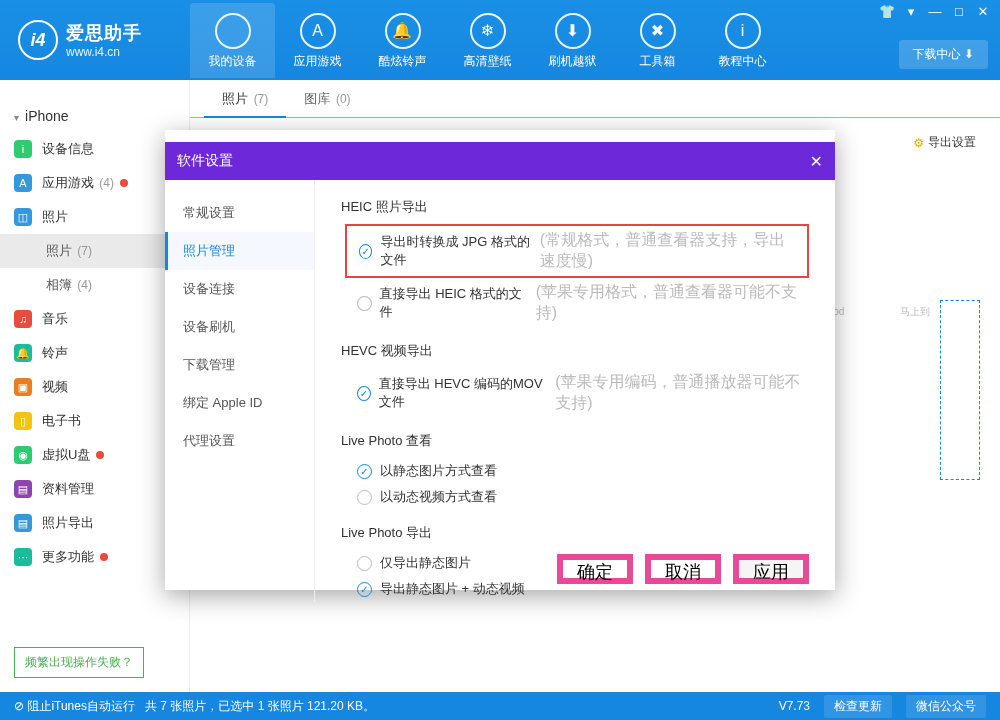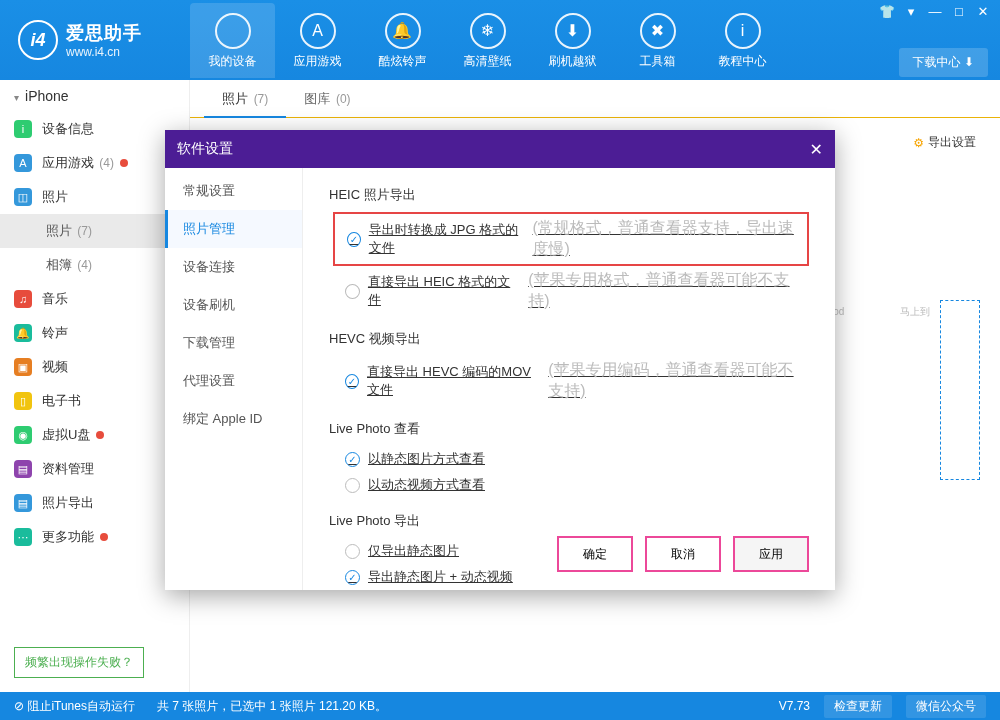--- a/index.html
+++ b/index.html
@@ -8,60 +8,60 @@
 .logo { display: flex; align-items: center; padding: 0 18px; color: #fff; min-width: 190px; }
 .logo-badge { width: 40px; height: 40px; border: 2px solid #fff; border-radius: 50%; display: flex; align-items: center; justify-content: center; font-style: italic; font-weight: bold; font-size: 18px; margin-right: 8px; }
 .logo-text .cn { font-size: 18px; font-weight: bold; letter-spacing: 1px; }
 .logo-text .url { font-size: 12px; opacity: .9; }
 .nav { display: flex; }
 .nav-item { width: 85px; text-align: center; color: #fff; padding: 10px 0 8px; cursor: pointer; font-size: 12px; }
 .nav-item.active { background: rgba(255,255,255,.15); border-radius: 4px 4px 0 0; }
 .nav-icon { width: 36px; height: 36px; border: 2px solid rgba(255,255,255,.9); border-radius: 50%; margin: 0 auto 4px; display: flex; align-items: center; justify-content: center; font-size: 16px; }
 .winctrl { position: absolute; right: 6px; top: 4px; display: flex; gap: 2px; }
 .winctrl span { width: 22px; height: 18px; color: #fff; text-align: center; font-size: 13px; cursor: pointer; }
-.download-center { position: absolute; right: 12px; top: 48px; background: rgba(255,255,255,.18); color: #fff; padding: 6px 14px; border-radius: 3px; font-size: 12px; cursor: pointer; }
+.download-center { position: absolute; right: 12px; top: 40px; background: rgba(255,255,255,.18); color: #fff; padding: 6px 14px; border-radius: 3px; font-size: 12px; cursor: pointer; }
 .main { display: flex; height: 612px; }
-.sidebar { width: 190px; background: #fff; border-right: 1px solid #eee; padding-top: 0; position: relative; }
+.sidebar { width: 190px; background: #fff; border-right: 1px solid #eee; padding-top: 20px; position: relative; }
 .device-header { padding: 8px 14px; font-size: 14px; color: #333; cursor: pointer; }
 .device-header::before { content: "▾"; margin-right: 6px; color: #888; font-size: 10px; }
 .side-item { display: flex; align-items: center; padding: 8px 14px; font-size: 13px; color: #333; cursor: pointer; }
 .side-item.sub { padding-left: 46px; color: #555; font-size: 13px; }
 .side-item.sel { background: #eaeaea; }
 .side-ico { width: 18px; height: 18px; border-radius: 4px; margin-right: 10px; display: inline-flex; align-items: center; justify-content: center; color: #fff; font-size: 11px; }
 .red-dot { width: 8px; height: 8px; background: #e74c3c; border-radius: 50%; margin-left: 6px; }
 .fail-btn { position: absolute; bottom: 14px; left: 14px; border: 1px solid #4caf50; color: #4caf50; padding: 6px 10px; font-size: 12px; cursor: pointer; }
 .content { flex: 1; position: relative; background: #fff; }
 .tabs { display: flex; border-bottom: 1px solid #eab308; height: 38px; align-items: center; padding-left: 14px; }
 .tab { padding: 0 18px; height: 38px; line-height: 38px; font-size: 13px; color: #666; cursor: pointer; }
 .tab.active { color: #333; border-bottom: 2px solid #1687e0; }
 .count { color: #999; font-size: 12px; margin-left: 2px; }
 .export-settings { position: absolute; right: 24px; top: 54px; color: #333; font-size: 12px; cursor: pointer; display: flex; align-items: center; }
 .gear { color: #f7a400; margin-right: 4px; }
 .dotted-box { position: absolute; right: 20px; top: 220px; width: 40px; height: 180px; border: 1px dashed #1687e0; }
 .modal { position: absolute; left: 165px; top: 130px; width: 670px; height: 460px; background: #fff; box-shadow: 0 6px 24px rgba(0,0,0,.35); }
-.modal-head { height: 38px; background: #4c1d95; color: #fff; display: flex; align-items: center; padding: 0 12px; font-size: 14px; justify-content: space-between; }
+.modal-head { height: 38px; background: #6d28d9; color: #fff; display: flex; align-items: center; padding: 0 12px; font-size: 14px; justify-content: space-between; margin-top: 12px; }
 .modal-close { cursor: pointer; font-size: 16px; }
 .modal-body { display: flex; height: calc(100% - 38px); }
-.modal-side { width: 138px; border-right: 1px solid #eee; padding-top: 4px; }
+.modal-side { width: 150px; border-right: 1px solid #eee; padding-top: 14px; }
 .mside-item { padding: 10px 18px; font-size: 13px; color: #555; cursor: pointer; }
 .mside-item.active { color: #1687e0; border-left: 3px solid #1687e0; background: #f5f9ff; padding-left: 15px; }
 .modal-main { flex: 1; padding: 18px 26px 12px; overflow: auto; position: relative; }
 .sect { margin-bottom: 14px; }
 .sect-title { font-size: 13px; color: #333; margin-bottom: 8px; }
-.opt { display: flex; align-items: center; padding: 4px 0 4px 16px; font-size: 13px; color: #333; cursor: pointer; text-decoration: underline; }
+.opt { display: flex; align-items: center; padding: 4px 0 4px 16px; font-size: 13px; color: #333; cursor: pointer; }
 .radio { width: 15px; height: 15px; border: 1.5px solid #bbb; border-radius: 50%; margin-right: 8px; display: inline-flex; align-items: center; justify-content: center; }
 .radio.checked { border-color: #1687e0; }
 .radio.checked::after { content: "✓"; color: #1687e0; font-size: 10px; }
 .opt small { color: #bbb; margin-left: 6px; font-size: 16px; }
 .highlight { border: 2px solid #e64545; padding: 4px 6px 4px 12px; margin-left: 4px; }
 .modal-actions { position: absolute; right: 26px; bottom: 18px; display: flex; gap: 12px; }
-.btn { min-width: 76px; height: 36px; border: 2px solid #ec4899; background: #fff; font-size: 12px; cursor: pointer; }
+.btn { min-width: 76px; height: 30px; border: 6px solid #ec4899; background: #fff; font-size: 18px; cursor: pointer; }
 .btn.disabled { color: #000000; background: #f5f5f5; }
 .statusbar { height: 28px; background: #1687e0; color: #fff; display: flex; align-items: center; padding: 0 14px; font-size: 12px; justify-content: space-between; }
-.status-left { display: flex; align-items: center; gap: 22px; }
+.status-left { display: flex; align-items: center; gap: 10px; }
 .status-right { display: flex; align-items: center; gap: 14px; text-align: center; }
 .sb-btn { background: rgba(255,255,255,.12); padding: 3px 10px; border-radius: 2px; cursor: pointer; }
 .placeholder-row { position: absolute; right: 70px; top: 225px; font-size: 10px; color: #bbb; }
 </style>
 </head>
 <body>
 
 <div class="topbar">
   <div class="logo">
     <div class="logo-badge">i4</div>
@@ -194,22 +194,22 @@
     <span>软件设置</span>
     <span class="modal-close">✕</span>
   </div>
   <div class="modal-body">
     <div class="modal-side" id="modal-side">
         <div class="mside-item">常规设置</div>
         <div class="mside-item active">照片管理</div>
         <div class="mside-item">设备连接</div>
         <div class="mside-item">设备刷机</div>
         <div class="mside-item">下载管理</div>
+        <div class="mside-item">绑定 Apple ID</div>
         <div class="mside-item">代理设置</div>
-        <div class="mside-item">绑定 Apple ID</div>
       </div>
     <div class="modal-main">
       <div id="sections">
           <div class="sect">
             <div class="sect-title">HEIC 照片导出</div>
             <div class="opt highlight">
               <span class="radio checked"></span>
               <span>导出时转换成 JPG 格式的文件</span>
               <small>(常规格式，普通查看器支持，导出速度慢)</small>
             </div>
@@ -217,21 +217,21 @@
               <span class="radio"></span>
               <span>直接导出 HEIC 格式的文件</span>
               <small>(苹果专用格式，普通查看器可能不支持)</small>
             </div>
           </div>
           <div class="sect">
             <div class="sect-title">HEVC 视频导出</div>
             <div class="opt">
               <span class="radio checked"></span>
               <span>直接导出 HEVC 编码的MOV文件</span>
-              <small>(苹果专用编码，普通查看器可能不支持)</small>
+              <small>(苹果专用编码，普通播放器可能不支持)</small>
             </div>
           </div>
           <div class="sect">
             <div class="sect-title">Live Photo 查看</div>
             <div class="opt">
               <span class="radio checked"></span>
               <span>以静态图片方式查看</span>
             </div>
             <div class="opt">
               <span class="radio"></span>

